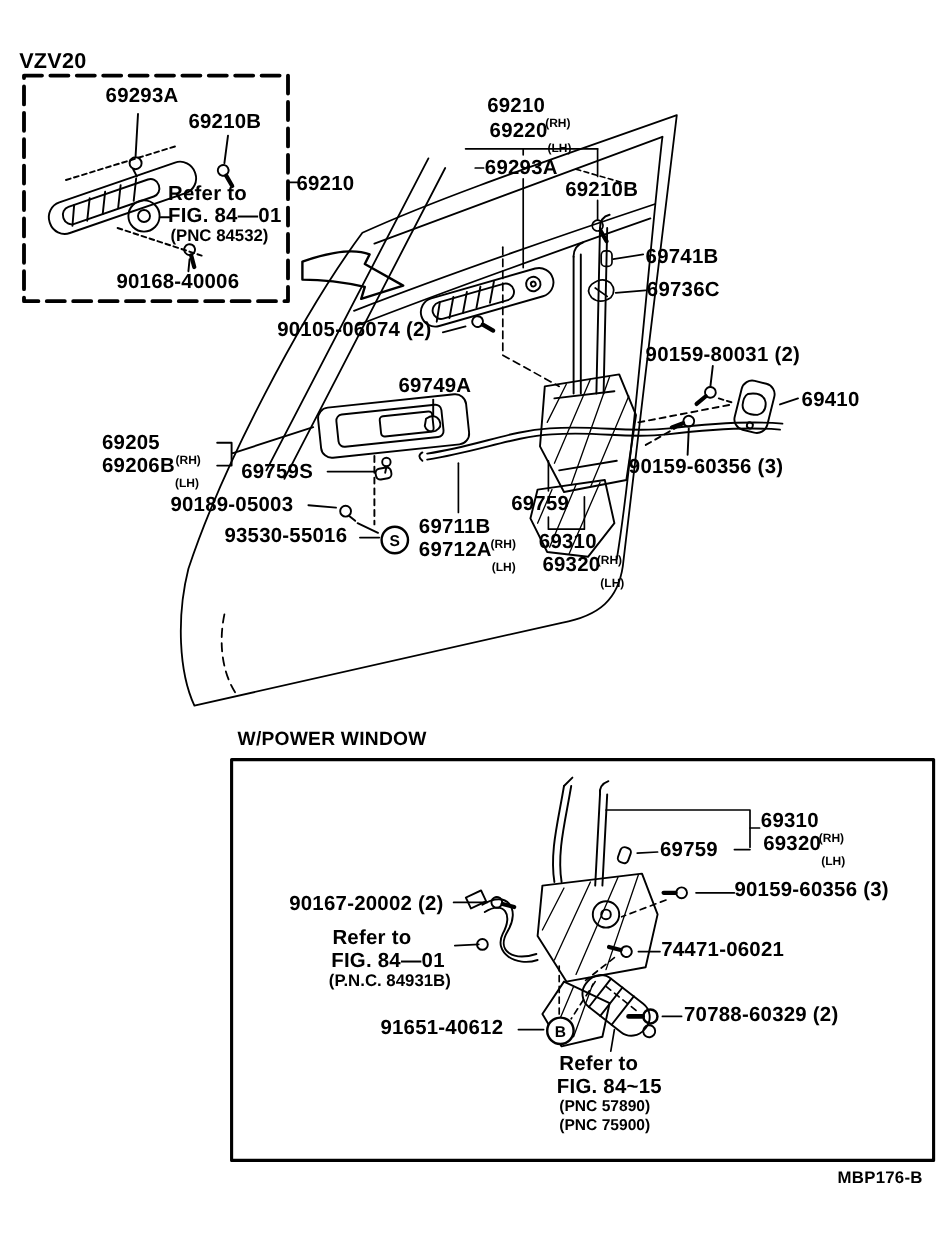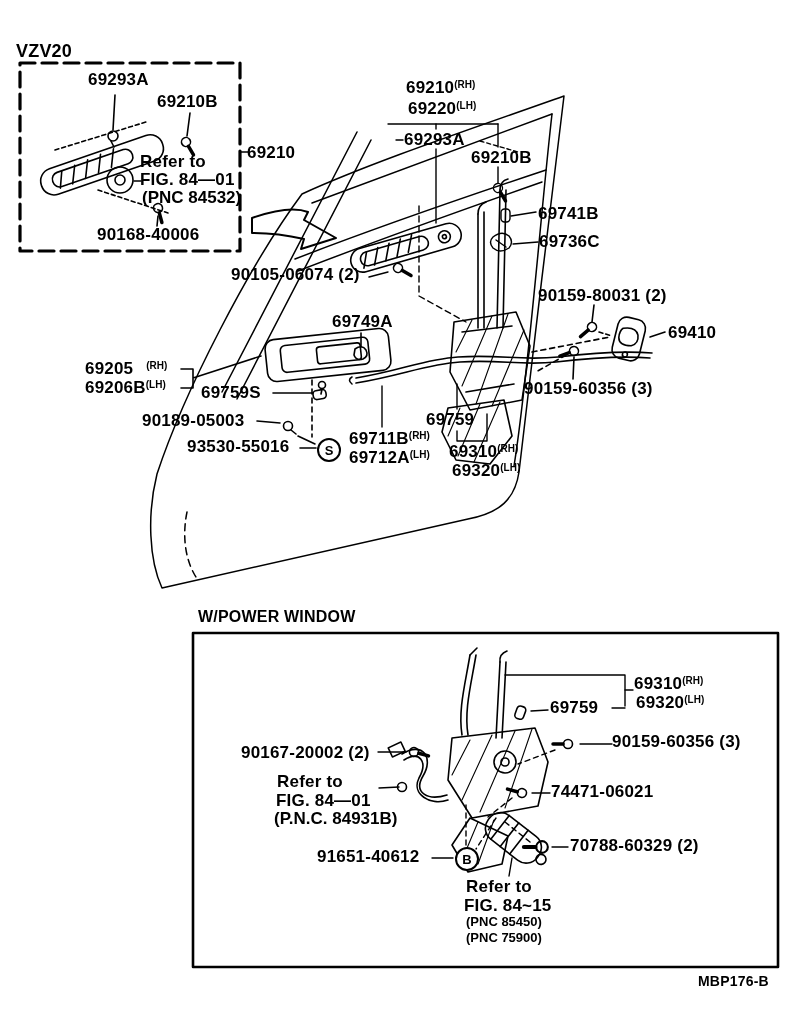--- a/index.html
+++ b/index.html
@@ -1,23 +1,23 @@
 <!DOCTYPE html>
 <html><head>
 <meta charset="utf-8">
 <style>
   html,body{margin:0;padding:0;background:#ffffff;}
   .page{position:relative;width:792px;height:1030px;background:#fff;
         font-family:"Liberation Sans",sans-serif;color:#000;overflow:hidden;padding-left:33px;}
   svg{position:absolute;left:0;top:0;}
   .lbl{position:absolute;font-weight:bold;font-size:17px;line-height:1.05;
        white-space:nowrap;letter-spacing:0.2px;display:flex;align-items:flex-start;}
-  .lbl .suf{font-size:10px;font-weight:bold;margin-top:1px;letter-spacing:0;}
+  .lbl .suf{font-size:10px;font-weight:bold;margin-top:20px;letter-spacing:0;}
   .lbl .gapsuf{margin-left:13px;}
-  .sm{font-size:17px;letter-spacing:0;}
+  .sm{font-size:14px;letter-spacing:0;}
   .md{font-size:13px;letter-spacing:0;}
   .ttl{font-size:18px;}
   .marker{position:absolute;width:20px;height:20px;border:2px solid #000;border-radius:50%;
           font-weight:bold;font-size:13px;display:flex;align-items:center;justify-content:center;
           background:#fff;}
 </style>
 </head>
 <body>
 
 <div class="page">
@@ -350,21 +350,21 @@
 <div class="lbl" style="left:570px;top:837px">
       <span>70788-60329 (2)</span>
     </div>
 <div class="lbl" style="left:466px;top:878px">
       <span>Refer to</span>
     </div>
 <div class="lbl" style="left:464px;top:897px">
       <span>FIG. 84~15</span>
     </div>
 <div class="lbl md" style="left:466px;top:915px">
-      <span>(PNC 85450)</span>
+      <span>(PNC 57890)</span>
     </div>
 <div class="lbl md" style="left:466px;top:931px">
       <span>(PNC 75900)</span>
     </div>
 
 <div class="lbl" style="left:698px;top:974px;font-size:14px">
       <span>MBP176-B</span>
     </div>
 
 </div>

